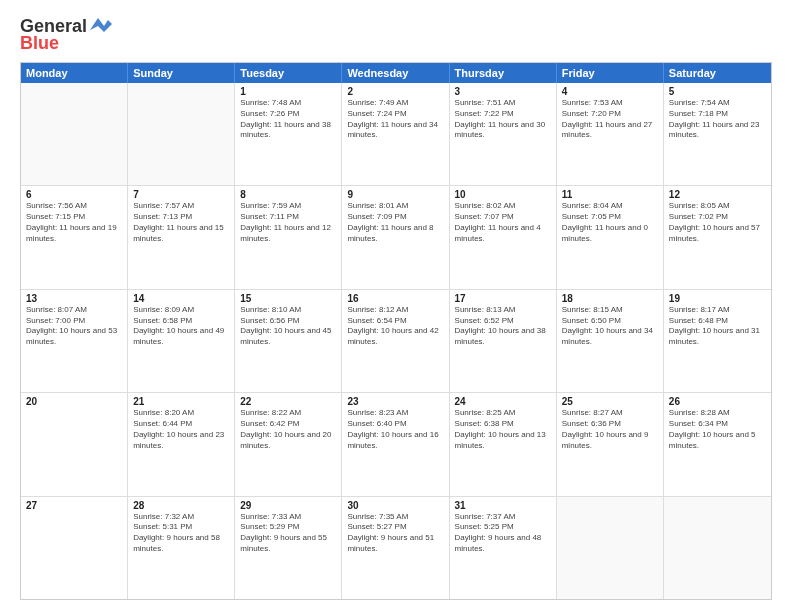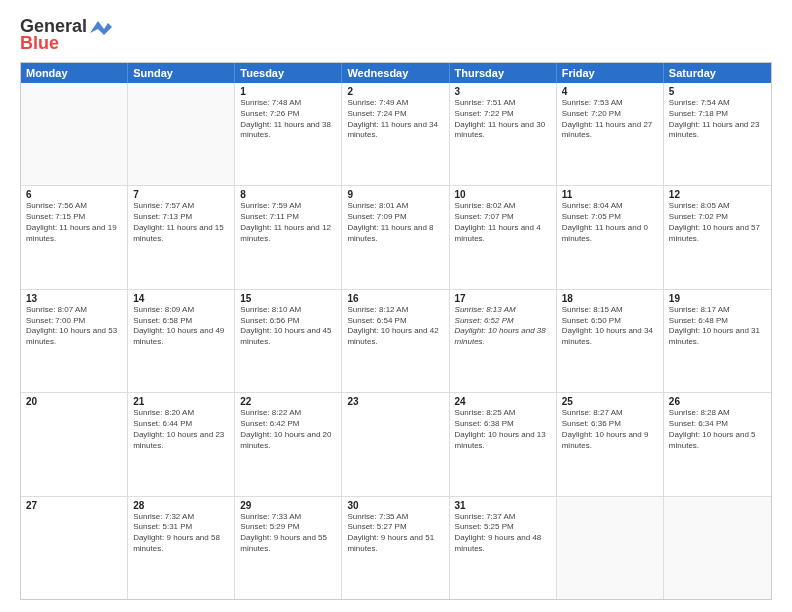--- a/index.html
+++ b/index.html
@@ -23,21 +23,21 @@
       align-items: flex-start;
       margin-bottom: 8px;
     }
     .logo {
       display: flex;
       flex-direction: column;
       align-items: flex-start;
     }
     .logo-line {
       display: flex;
-      align-items: flex-end;
+      align-items: flex-start;
       gap: 2px;
     }
     .title-block {
       text-align: right;
     }
     .month-title {
       font-size: 32px;
       font-weight: 300;
       color: #222;
       line-height: 1.1;
@@ -231,21 +231,21 @@
 Daylight: 10 hours and 45 minutes.</div>
           </div>
           <div class="cal-cell">
             <div class="day-num">16</div>
             <div class="cell-info" style="white-space: pre-line;">Sunrise: 8:12 AM
 Sunset: 6:54 PM
 Daylight: 10 hours and 42 minutes.</div>
           </div>
           <div class="cal-cell">
             <div class="day-num">17</div>
-            <div class="cell-info" style="white-space: pre-line; font-style: italic;">Sunrise: 8:13 AM
+            <div class="cell-info" style="white-space: pre-line;">Sunrise: 8:13 AM
 Sunset: 6:52 PM
 Daylight: 10 hours and 38 minutes.</div>
           </div>
           <div class="cal-cell">
             <div class="day-num">18</div>
             <div class="cell-info" style="white-space: pre-line;">Sunrise: 8:15 AM
 Sunset: 6:50 PM
 Daylight: 10 hours and 34 minutes.</div>
           </div>
           <div class="cal-cell">
@@ -266,20 +266,23 @@
 Daylight: 10 hours and 23 minutes.</div>
           </div>
           <div class="cal-cell">
             <div class="day-num">22</div>
             <div class="cell-info" style="white-space: pre-line;">Sunrise: 8:22 AM
 Sunset: 6:42 PM
 Daylight: 10 hours and 20 minutes.</div>
           </div>
           <div class="cal-cell">
             <div class="day-num">23</div>
+            <div class="cell-info" style="white-space: pre-line;">Sunrise: 8:23 AM
+Sunset: 6:40 PM
+Daylight: 10 hours and 16 minutes.</div>
           </div>
           <div class="cal-cell">
             <div class="day-num">24</div>
             <div class="cell-info" style="white-space: pre-line;">Sunrise: 8:25 AM
 Sunset: 6:38 PM
 Daylight: 10 hours and 13 minutes.</div>
           </div>
           <div class="cal-cell">
             <div class="day-num">25</div>
             <div class="cell-info" style="white-space: pre-line;">Sunrise: 8:27 AM

